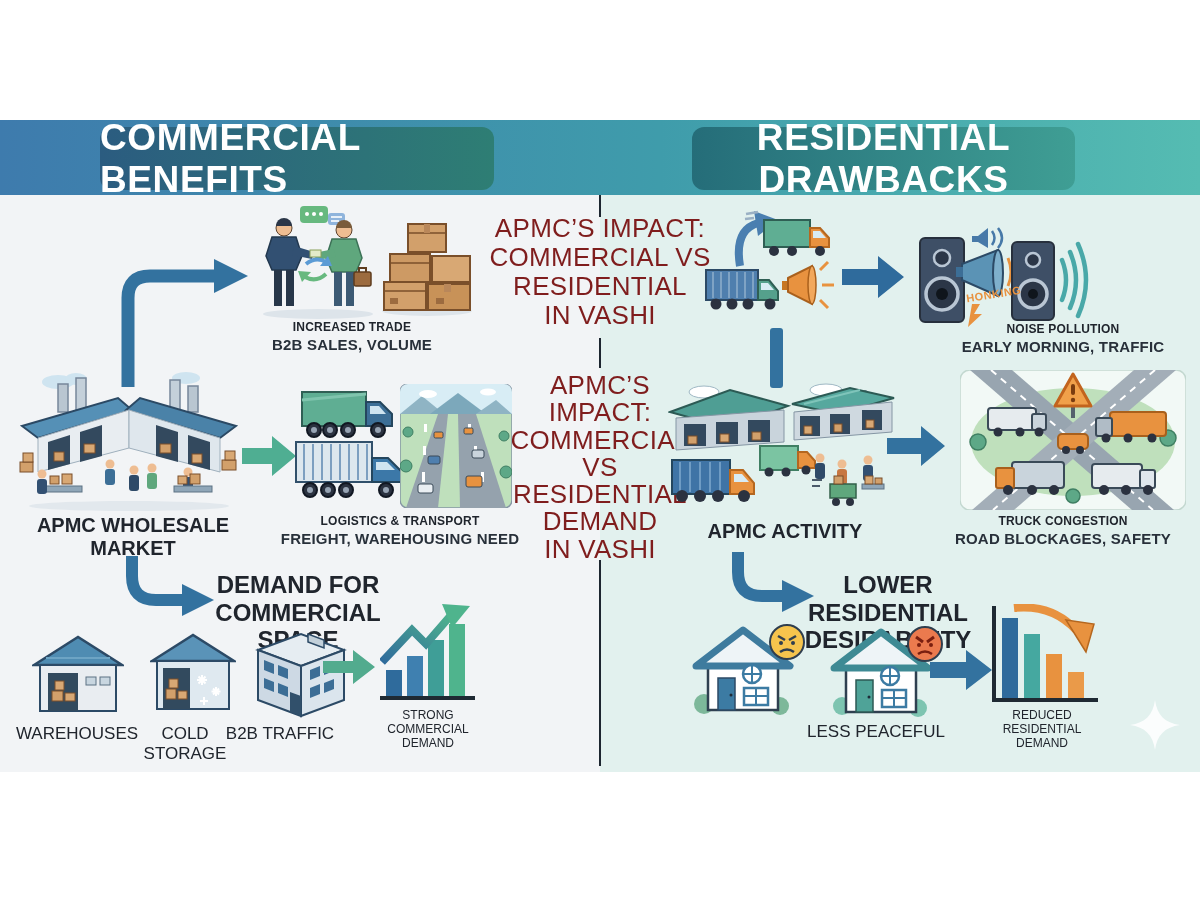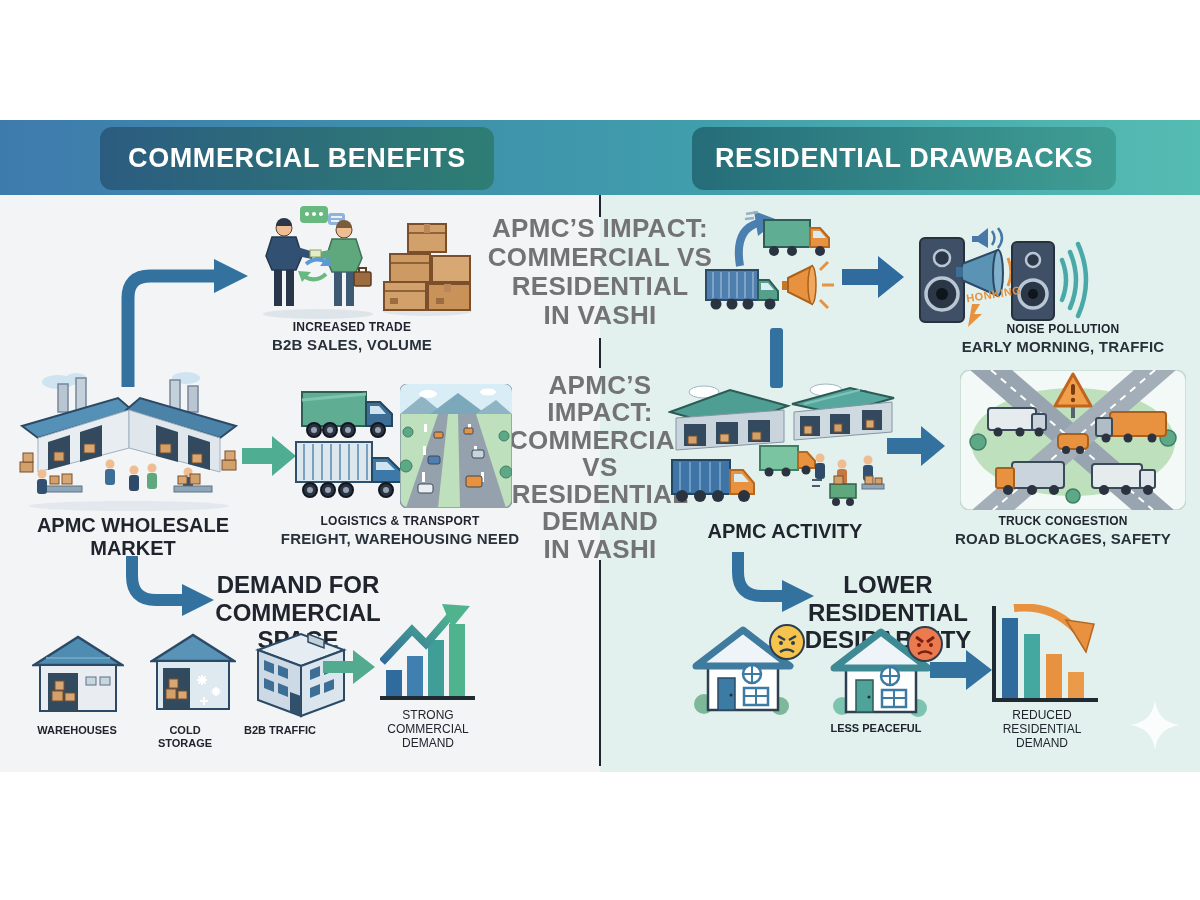--- a/index.html
+++ b/index.html
@@ -2,38 +2,38 @@
 <html><head>
 <meta charset="utf-8">
 <style>
   html,body{margin:0;padding:0;background:#ffffff;}
   .canvas{position:relative;width:1200px;height:900px;background:#ffffff;overflow:hidden;
           font-family:"Liberation Sans",sans-serif;}
   .abs{position:absolute;}
   .band{left:0;top:120px;width:1200px;height:75px;
         background:linear-gradient(90deg,#3e7bad 0%,#3f9cab 55%,#55bcb2 100%);}
   .plate{display:flex;align-items:center;justify-content:center;border-radius:12px;
-         color:#ffffff;font-weight:800;font-size:27px;letter-spacing:.6px;}
+         color:#ffffff;font-weight:800;font-size:37px;letter-spacing:.6px;}
   .plate-left{left:100px;top:127px;width:394px;height:63px;
               background:linear-gradient(90deg,#2b5c80,#2e7e74);}
-  .plate-right{left:692px;top:127px;width:424px;height:63px;
-               background:linear-gradient(90deg,#256d79,#3f9e94);}
+  .plate-right{left:692px;top:127px;width:383px;height:63px;
+               background:linear-gradient(90deg,#256d79,#3f9e94);text-align:center;}
   .panel-left{left:0;top:195px;width:600px;height:577px;background:#f2f4f6;}
   .panel-right{left:600px;top:195px;width:600px;height:577px;background:#e2f1ee;}
   .divider{left:599px;width:2px;background:#1d2630;}
   .pre{white-space:pre-line;}
-  .ctitle{color:#737373;font-weight:700;font-size:26px;line-height:1.12;
+  .ctitle{color:#7f1d1d;font-weight:400;font-size:26px;line-height:1.12;
           text-align:center;letter-spacing:.3px;}
   .ctitle2{line-height:1.05;}
   .cap{text-align:center;color:#20252d;}
   .cap-title{font-size:12px;font-weight:800;letter-spacing:.2px;}
   .cap-sub{font-size:15px;font-weight:700;color:#28303a;margin-top:2px;letter-spacing:.2px;}
   .biglbl{font-size:20px;font-weight:800;line-height:1.15;}
   .note{font-size:24px;font-weight:800;line-height:1.15;}
-  .smlbl{font-size:11px;font-weight:700;line-height:1.2;text-align:center;}
+  .smlbl{font-size:17px;font-weight:400;line-height:1.2;text-align:center;}
   .reslbl{font-size:12px;font-weight:400;line-height:1.18;}
   .honk{color:#e8923f;font-weight:800;font-size:11px;letter-spacing:.5px;
         transform:rotate(-9deg);}
 </style>
 </head>
 <body>
 
 <div class="canvas">
 
   <div class="abs band"></div>

